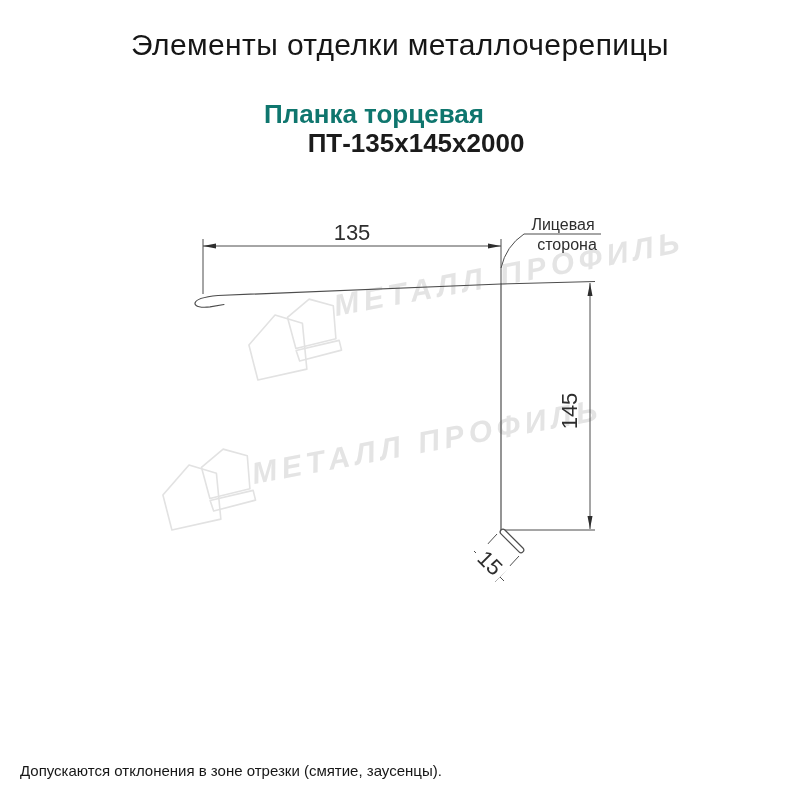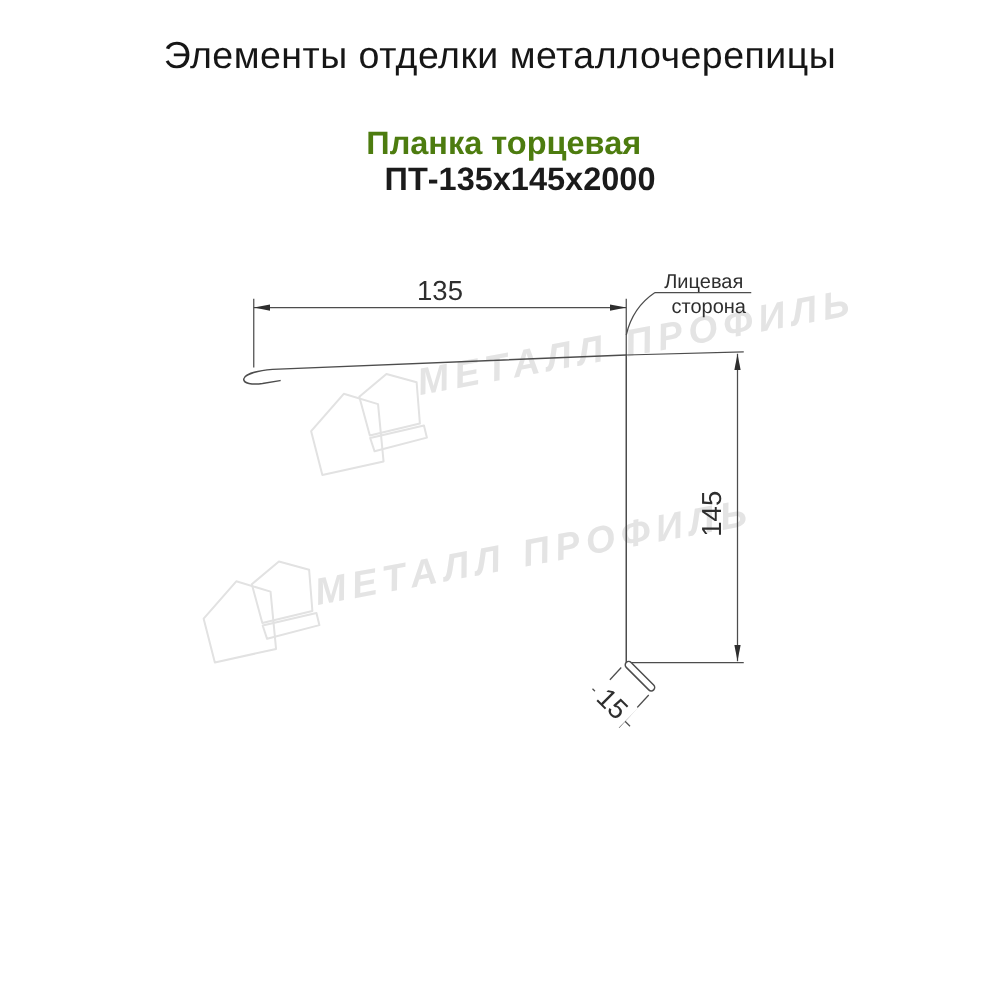--- a/index.html
+++ b/index.html
@@ -1,21 +1,21 @@
 <!DOCTYPE html>
 <html><head>
 <meta charset="utf-8">
 <style>
   html,body{margin:0;padding:0;background:#ffffff;}
   body{width:800px;height:800px;position:relative;overflow:hidden;
        font-family:"Liberation Sans", sans-serif;color:#161616;}
   .page-title{position:absolute;top:28px;left:0;width:800px;text-align:center;
        font-size:30px;font-weight:400;letter-spacing:0.4px;color:#161616;}
   .product-name{position:absolute;top:99px;left:0;width:748px;text-align:center;
-       font-size:26px;font-weight:700;color:#4d7c0f;padding-left:29px;}
+       font-size:26px;font-weight:700;color:#0f766e;}
   .product-code{position:absolute;top:128px;left:16px;width:800px;text-align:center;
        font-size:26px;font-weight:700;color:#1b1b1b;}
   .footer{position:absolute;left:20px;bottom:18px;font-size:15px;line-height:23px;color:#161616;}
   svg.drawing{position:absolute;left:0;top:0;}
   .wm-text{font-weight:700;font-style:italic;}
 </style>
 </head>
 <body>
 
 <div class="page-title">Элементы отделки металлочерепицы</div>
@@ -78,13 +78,14 @@
   <text x="490" y="563" dy="7.5" text-anchor="middle" font-size="22" fill="#2e2e2e" transform="rotate(45,490,563)">15</text>
 
   <g stroke="#4d4d4d" stroke-width="1.2" fill="none" stroke-linecap="round">
     <path d="M 501,284 L 218,295.5 C 204,296.8 195.5,299.8 195,303.2 C 194.6,306.6 201.5,308 210,306.8 L 224,304.5"></path>
     <path d="M 501,284 L 501,530"></path>
     <rect x="0" y="-2.75" width="31" height="5.5" rx="2.75" fill="#ffffff" transform="translate(501,530) rotate(45)"></rect>
   </g>
 </svg>
 
 <div class="footer">
+  <div>Допускаются отклонения в зоне отрезки (смятие, заусенцы).</div>
 </div>
 
 </body></html>

